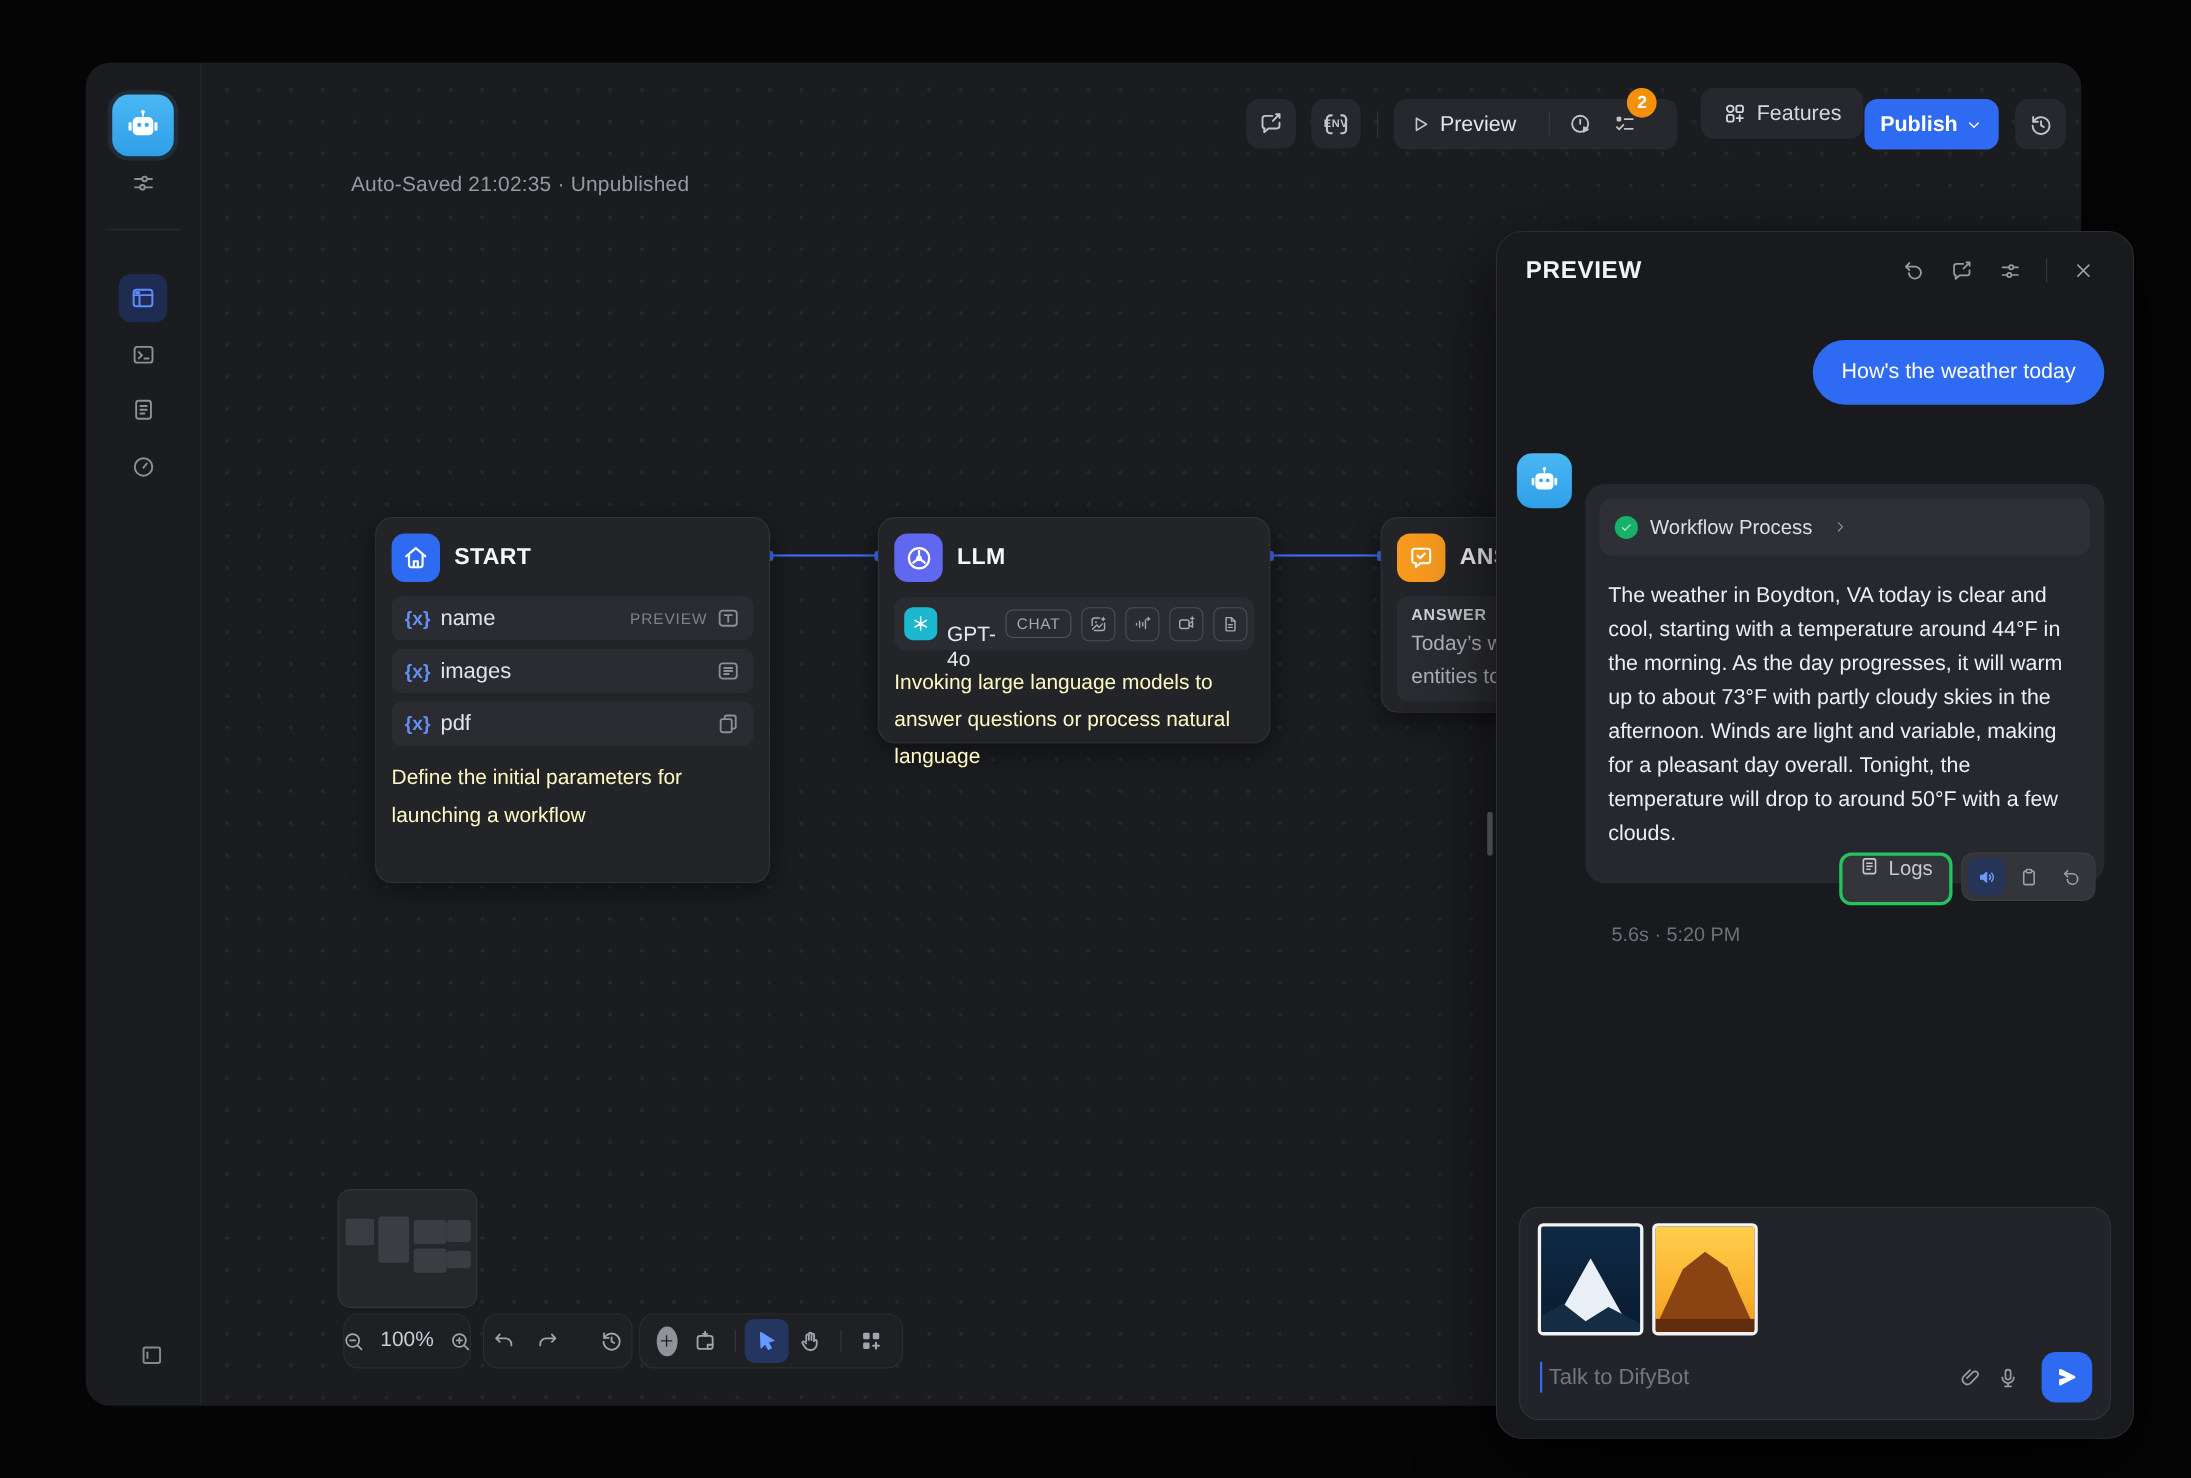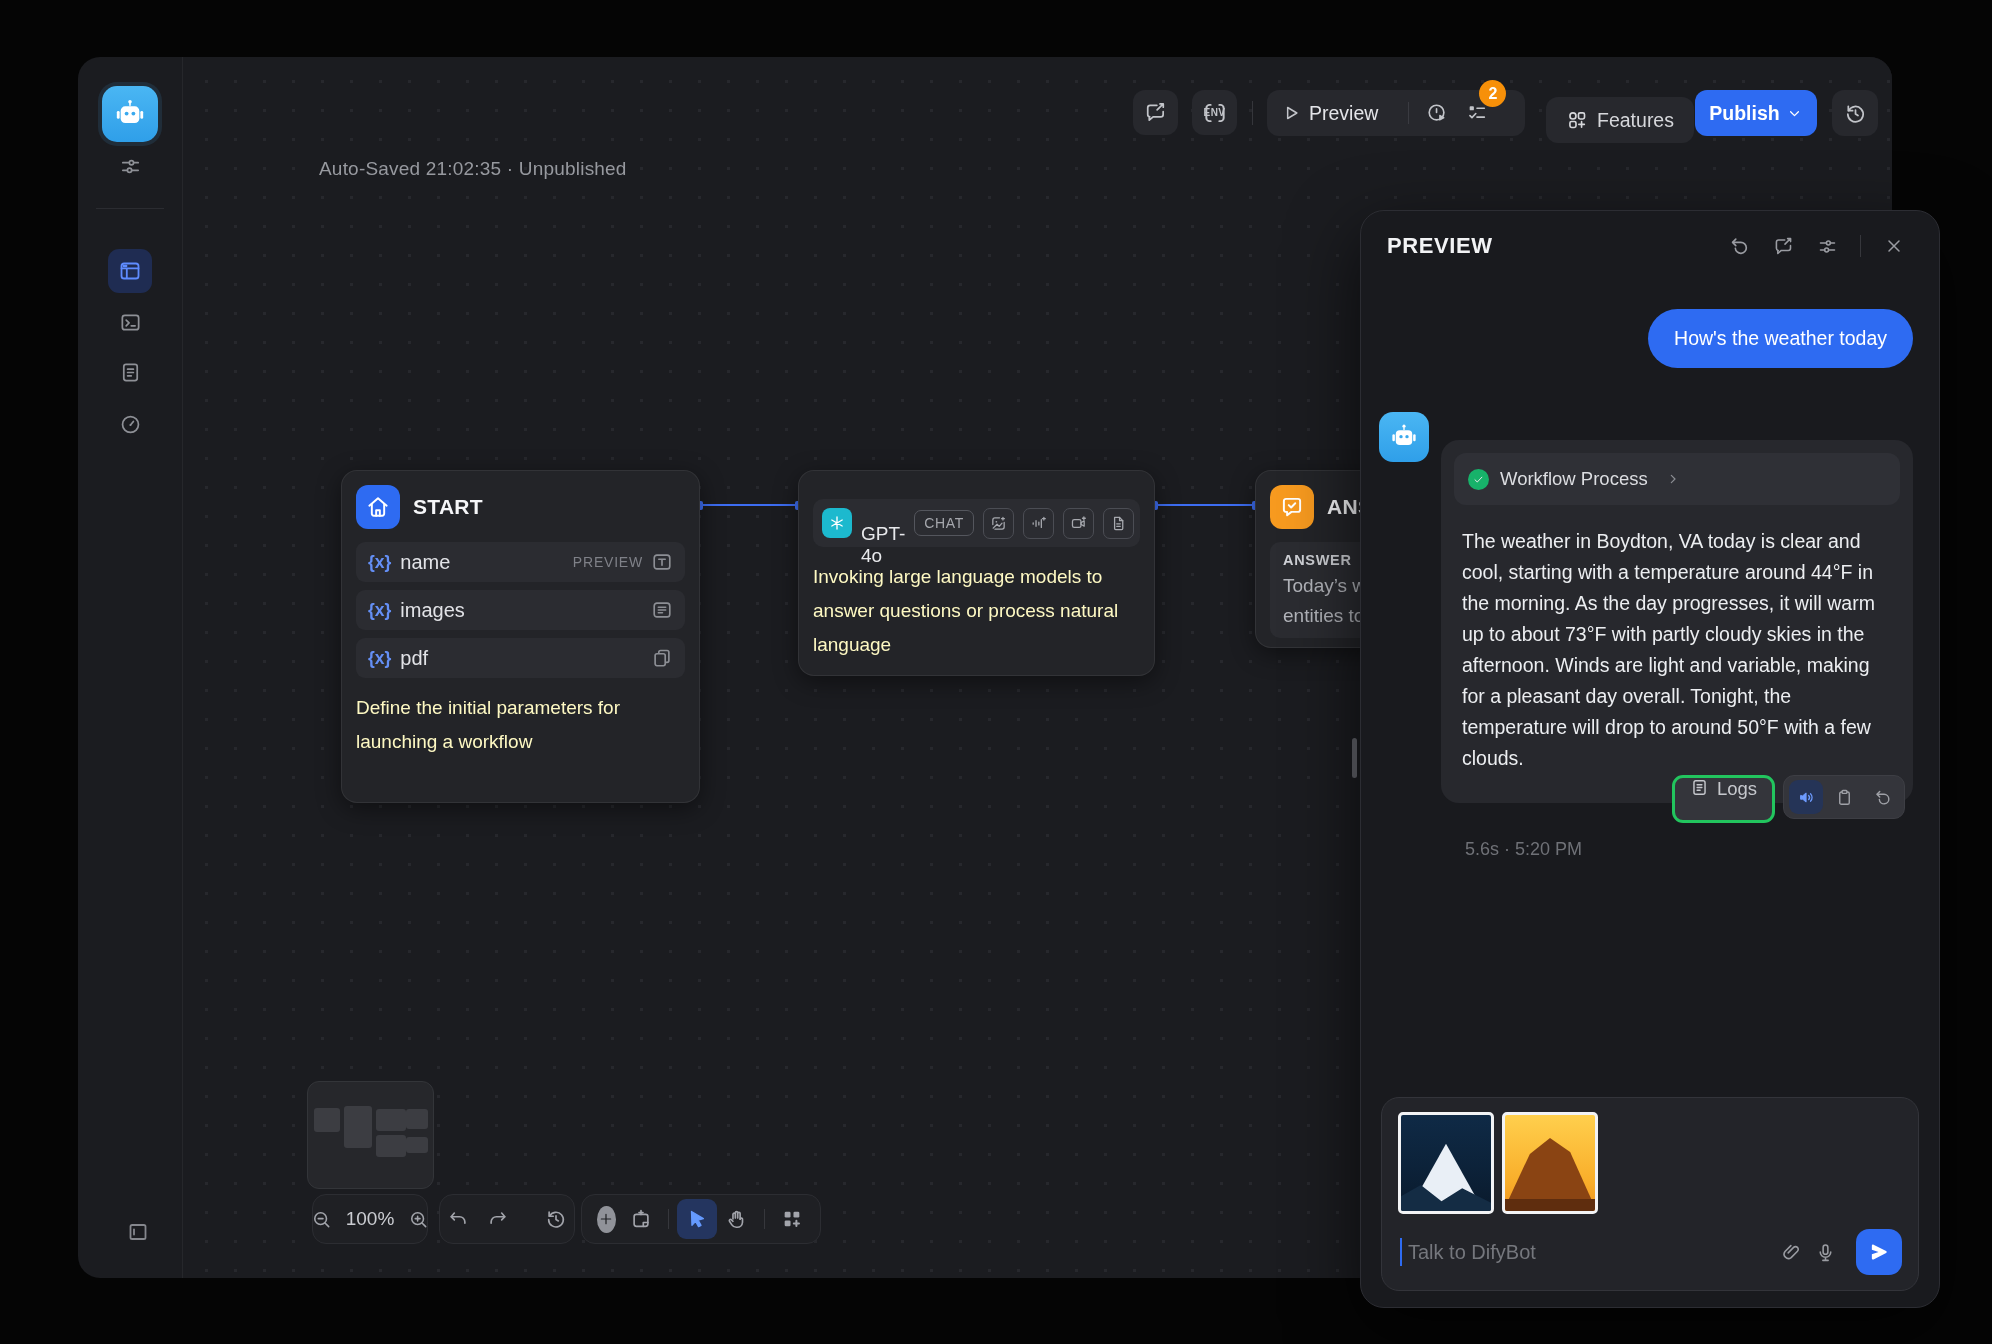--- a/index.html
+++ b/index.html
@@ -23,21 +23,21 @@
   .ibtn{position:absolute;top:33px;width:45px;height:45px;border-radius:12px;background:#27282d;color:#c2c4c9;
     display:flex;align-items:center;justify-content:center;}
   .tdiv{position:absolute;left:1174px;top:44px;width:1px;height:24px;background:#35363b;}
   .pgroup{position:absolute;left:1189px;top:33px;width:258px;height:46px;border-radius:12px;background:#27282d;
     display:flex;align-items:center;padding:0 6px;box-sizing:border-box;}
   .pgroup .plabel{font-size:19.5px;color:#e4e5e9;margin:0 14px 0 8px;}
   .gdiv{width:1px;height:22px;background:#3a3b41;margin:0 8px;}
   .gicon{width:40px;height:40px;border-radius:9px;display:flex;align-items:center;justify-content:center;color:#c2c4c9;position:relative;}
   .badge{position:absolute;top:-13px;right:-9px;width:27px;height:27px;border-radius:50%;background:#f79009;color:#fff;
     font-size:16px;font-weight:700;display:flex;align-items:center;justify-content:center;}
-  .features-btn{position:absolute;left:1468px;top:40px;width:148px;height:46px;border-radius:12px;background:#27282d;color:#d6d7db;
+  .features-btn{position:absolute;left:1468px;top:23px;width:148px;height:46px;border-radius:12px;background:#27282d;color:#d6d7db;
     display:flex;align-items:center;justify-content:center;gap:9px;font-size:19.5px;}
   .publish-btn{position:absolute;left:1617px;top:33px;width:122px;height:46px;border-radius:12px;background:#2e6bf2;color:#fff;
     display:flex;align-items:center;justify-content:center;gap:6px;font-size:19.5px;font-weight:600;}
   .hist-btn{position:absolute;left:1754px;top:33px;width:46px;height:46px;border-radius:12px;background:#27282d;color:#c2c4c9;
     display:flex;align-items:center;justify-content:center;}
 
   
   .node{position:absolute;background:#232428;border:1px solid rgba(255,255,255,.07);border-radius:16px;
     box-shadow:0 6px 24px rgba(0,0,0,.45);padding:14px;box-sizing:border-box;}
   .nhead{display:flex;align-items:center;gap:13px;}
@@ -177,20 +177,30 @@
             <svg class="si" width="22" height="22" viewBox="0 0 24 24">
               <rect x="8.5" y="3.8" width="11" height="13" rx="2"></rect>
                 <rect x="4.5" y="7.4" width="11" height="13" rx="2" fill="#2b2c31"></rect>
             </svg>
           </span>
         </div>
         <div class="ndesc">Define the initial parameters for launching a workflow</div>
       </div>
 
       <div class="node" style="left:616px;top:413px;width:357px;height:206px;">
+        <div class="nhead">
+          <div class="nicon" style="background:#6168f0;">
+            <svg class="si" width="27" height="27" viewBox="0 0 24 24" stroke-width="1.9">
+              <circle cx="12" cy="12" r="8.2"></circle>
+                <circle cx="12" cy="12" r="1.4" fill="currentColor"></circle>
+              <path d="M12 10.4V6.2M13.2 12.9l3.4 2.7M10.8 12.9l-3.4 2.7"></path>
+            </svg>
+          </div>
+          <div class="ntitle">LLM</div>
+        </div>
         <div class="modelrow">
           <div class="gpticon">
             <svg class="si" width="18" height="18" viewBox="0 0 24 24" stroke-width="2.6">
               <path d="M12 4v16M5.1 8l13.8 8M18.9 8 5.1 16"></path>
             </svg>
           </div>
           <span class="modelname">GPT-4o</span>
           <span class="chatbadge">CHAT</span>
           <span class="capicon">
             <svg class="si" width="17" height="17" viewBox="0 0 24 24" stroke-width="2">

